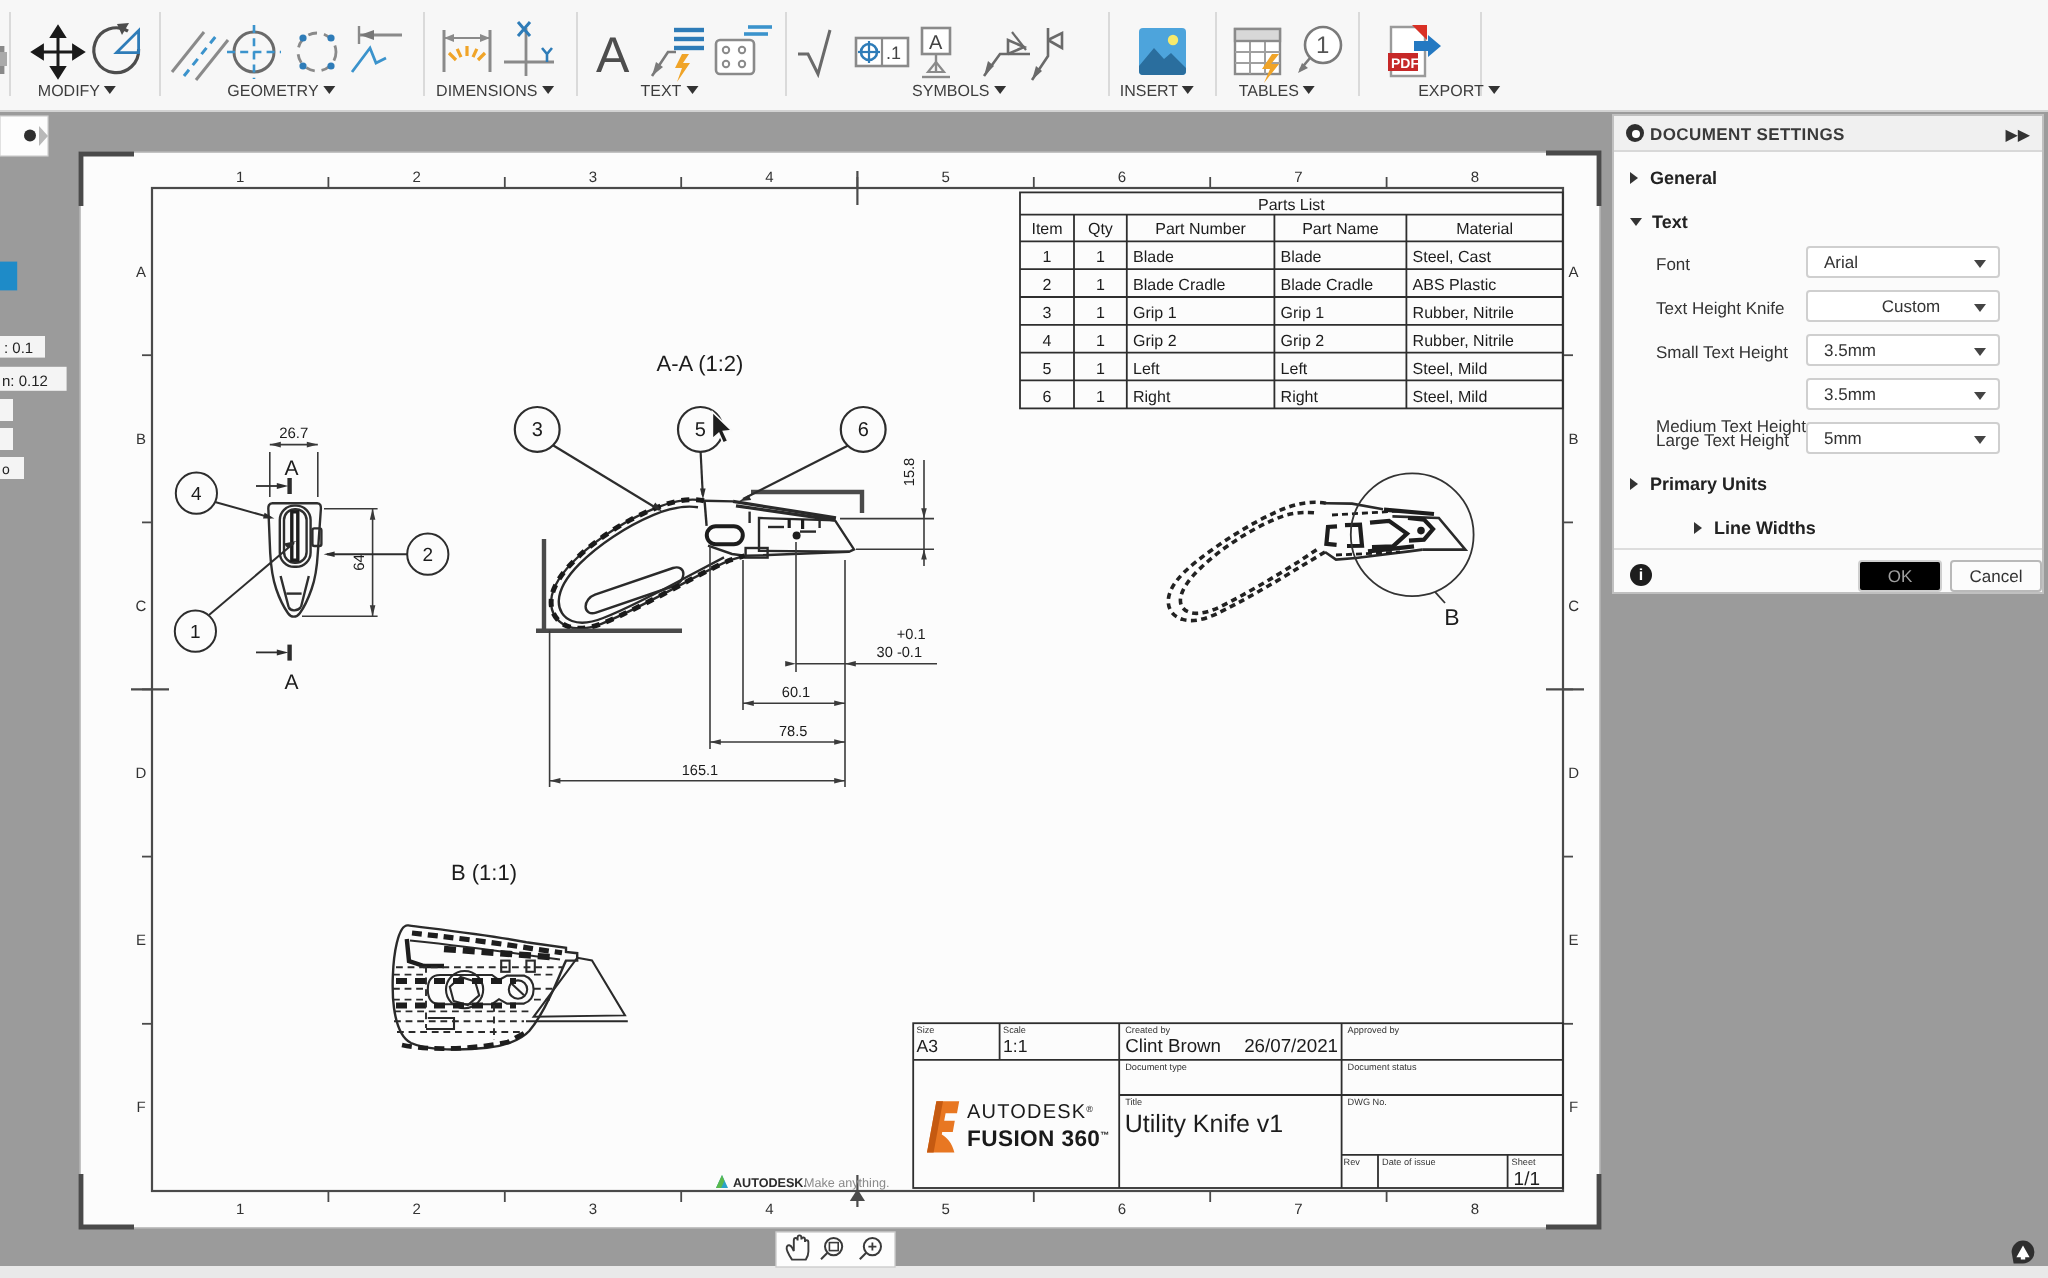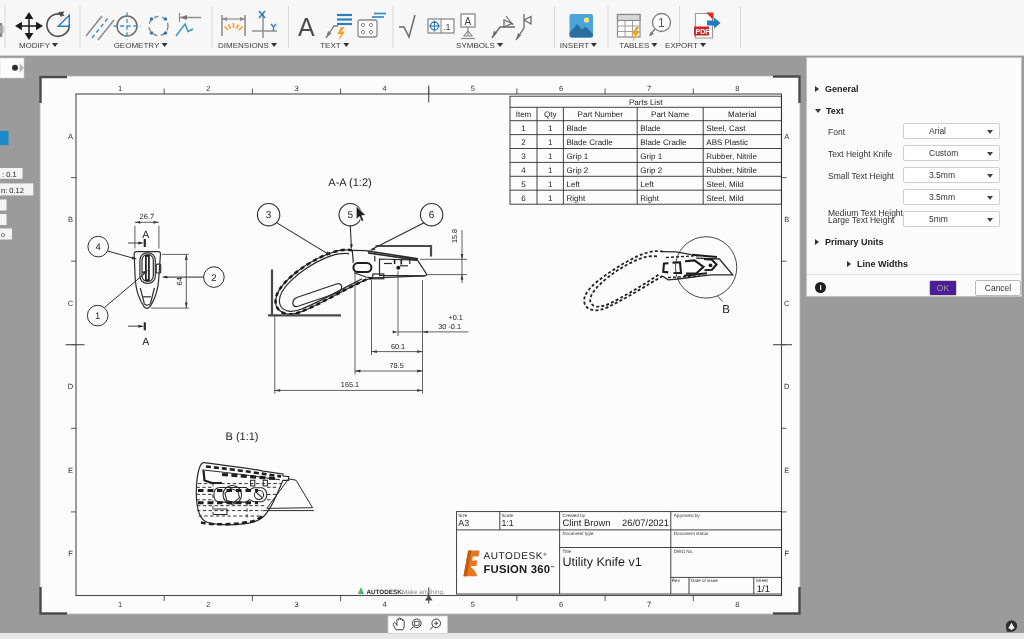--- a/index.html
+++ b/index.html
@@ -4,21 +4,21 @@
 <style>
 html,body{margin:0;padding:0;width:1024px;height:639px;overflow:hidden;background:#9b9b9b;font-family:"Liberation Sans",sans-serif;}
 #stage{position:absolute;left:0;top:0;width:1024px;height:639px;}
 .abs{position:absolute;}
 #toolbar{position:absolute;left:0;top:0;width:1024px;height:55px;background:#f7f7f7;border-bottom:1px solid #d2d2d2;}
 .tlabel{position:absolute;top:41px;font-size:8px;color:#3d3d3d;white-space:nowrap;transform:translateX(-50%);}
 #panel{position:absolute;left:806px;top:57px;width:216px;height:240px;background:#fbfbfb;border:1px solid #c0c0c0;box-sizing:border-box;font-family:"Liberation Sans",sans-serif;}
 #phead{position:absolute;left:0;top:0;width:100%;height:17px;background:#f0f0f0;border-bottom:1px solid #d8d8d8;}
 .sect{position:absolute;font-size:9px;font-weight:bold;color:#222;}
 .plabel{position:absolute;left:9px;font-size:8.5px;color:#333;padding-left:12px;}
-.drop{position:absolute;left:96px;width:97px;height:16px;background:#fff;border:1px solid #cfcfcf;border-radius:2px;font-size:8.5px;color:#333;line-height:15px;padding-left:25px;box-sizing:border-box;}
+.drop{position:absolute;left:96px;width:97px;height:16px;background:#fff;border:1px solid #cfcfcf;border-radius:2px;font-size:8.5px;color:#333;line-height:15px;padding-left:8px;box-sizing:border-box;}
 .caret{position:absolute;right:6px;top:6px;width:0;height:0;border-left:3.5px solid transparent;border-right:3.5px solid transparent;border-top:4px solid #444;}
 .tri{display:inline-block;width:0;height:0;border-left:4px solid #333;border-top:3.5px solid transparent;border-bottom:3.5px solid transparent;margin-right:6px;}
 .trid{display:inline-block;width:0;height:0;border-top:4.5px solid #333;border-left:3.5px solid transparent;border-right:3.5px solid transparent;margin-right:5px;vertical-align:1px;}
 </style>
 </head>
 <body>
 <div id="stage">
 
 <svg id="cv" class="abs" style="left:0;top:0" width="1024" height="639" viewBox="0 0 1024 639" xmlns="http://www.w3.org/2000/svg" text-rendering="geometricPrecision">
 <rect x="0" y="55" width="1024" height="584" fill="#9b9b9b"></rect>
@@ -637,36 +637,42 @@
 <path d="M707,20.5 L714,20.5 L714,17.5 L720.5,23 L714,28.5 L714,25.5 L707,25.5 Z" fill="#2479c2"></path>
 </g>
 </svg>
 <div class="tlabel" style="left:41px">MODIFY <span class="trid"></span></div>
 <div class="tlabel" style="left:143px">GEOMETRY <span class="trid"></span></div>
 <div class="tlabel" style="left:250px">DIMENSIONS <span class="trid"></span></div>
 <div class="tlabel" style="left:337px">TEXT <span class="trid"></span></div>
 <div class="tlabel" style="left:482px">SYMBOLS <span class="trid"></span></div>
 <div class="tlabel" style="left:581px">INSERT <span class="trid"></span></div>
 <div class="tlabel" style="left:641px">TABLES <span class="trid"></span></div>
-<div class="tlabel" style="left:688px">EXPORT <span class="trid"></span></div>
+<div class="tlabel" style="left:732px">EXPORT <span class="trid"></span></div>
 </div>
 
 <div id="panel">
+<div id="phead">
+<span style="position:absolute;left:6px;top:4px;width:9px;height:9px;border-radius:50%;background:#2f2f2f;"></span>
+<span style="position:absolute;left:8.5px;top:6.5px;width:4px;height:4px;border-radius:50%;background:#fff;"></span>
+<span style="position:absolute;left:18px;top:4px;font-size:8.5px;font-weight:bold;color:#3a3a3a;letter-spacing:0.2px;">DOCUMENT SETTINGS</span>
+<span style="position:absolute;right:6px;top:4.5px;font-size:8px;color:#333;">▶▶</span>
+</div>
 <div class="sect" style="left:8px;top:25.5px;"><span class="tri"></span>General</div>
 <div class="sect" style="left:8px;top:47.5px;"><span class="trid" style="border-top-color:#333;"></span>Text</div>
 <div class="plabel" style="top:69px;">Font</div>
 <div class="drop" style="top:65px;">Arial<span class="caret"></span></div>
 <div class="plabel" style="top:91px;">Text Height Knife</div>
-<div class="drop" style="top:87px;">Custom<span class="caret"></span></div>
+<div class="drop" style="top:87px;text-align:center;">Custom<span class="caret"></span></div>
 <div class="plabel" style="top:113px;">Small Text Height</div>
 <div class="drop" style="top:109px;">3.5mm<span class="caret"></span></div>
 <div class="plabel" style="top:150px;">Medium Text Height</div>
 <div class="drop" style="top:131px;">3.5mm<span class="caret"></span></div>
 <div class="plabel" style="top:157px;">Large Text Height</div>
 <div class="drop" style="top:153px;">5mm<span class="caret"></span></div>
 <div class="sect" style="left:8px;top:178.5px;"><span class="tri"></span>Primary Units</div>
 <div class="sect" style="left:8px;top:200.5px;margin-left:32px;"><span class="tri"></span>Line Widths</div>
 <div style="position:absolute;left:0;top:215.5px;width:100%;height:1px;background:#ddd;"></div>
 <div style="position:absolute;left:8px;top:224px;width:11px;height:11px;border-radius:50%;background:#1d1d1d;color:#fff;font-size:8px;text-align:center;line-height:11px;font-weight:bold;">i</div>
-<div style="position:absolute;left:122px;top:221.5px;width:28px;height:16px;background:#4c1d95;border:1px solid #cfcfcf;border-radius:2px;font-size:8.5px;color:#a0a0a0;text-align:center;line-height:15px;box-sizing:border-box;">OK</div>
+<div style="position:absolute;left:122px;top:221.5px;width:42px;height:16px;background:#000000;border:1px solid #cfcfcf;border-radius:2px;font-size:8.5px;color:#a0a0a0;text-align:center;line-height:15px;box-sizing:border-box;">OK</div>
 <div style="position:absolute;left:168px;top:221.5px;width:46px;height:16px;background:#fcfcfc;border:1px solid #b9b9b9;border-radius:2px;font-size:8.5px;color:#333;text-align:center;line-height:15px;box-sizing:border-box;">Cancel</div>
 </div>
 </div>
 
 </body></html>

